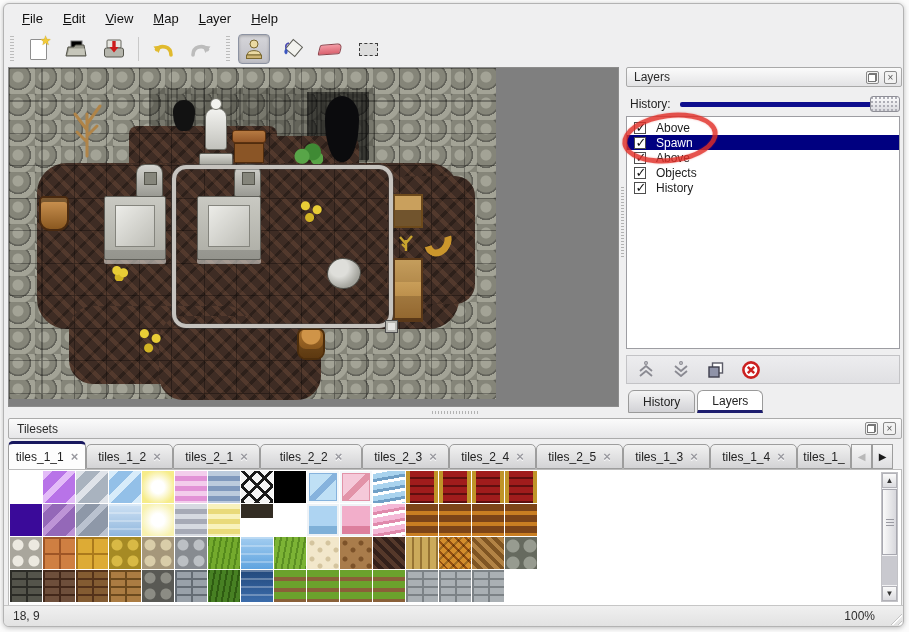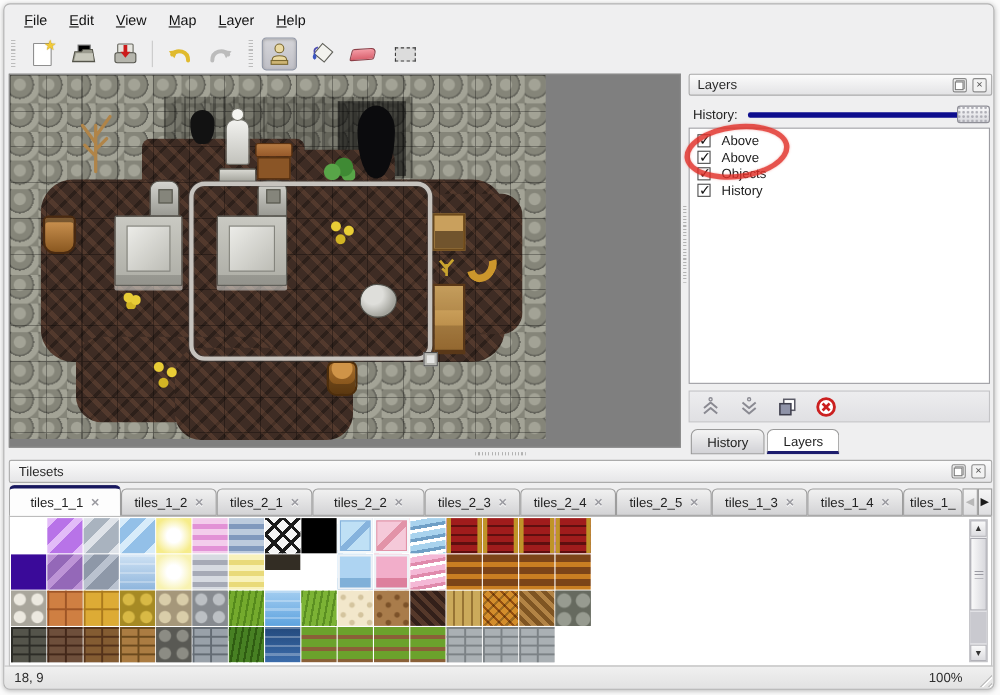--- a/index.html
+++ b/index.html
@@ -301,20 +301,24 @@
       <div class="opacity-slider">
         <div class="opacity-track"></div>
         <div class="opacity-handle"></div>
       </div>
     </div>
     <div class="layer-list">
         <div class="layer-row">
           <div class="checkbox checked"></div>
           <span class="layer-label">Above</span>
         </div>
+        <div class="layer-row selected">
+          <div class="checkbox checked"></div>
+          <span class="layer-label">Spawn</span>
+        </div>
         <div class="layer-row">
           <div class="checkbox checked"></div>
           <span class="layer-label">Above</span>
         </div>
         <div class="layer-row">
           <div class="checkbox checked"></div>
           <span class="layer-label">Objects</span>
         </div>
         <div class="layer-row">
           <div class="checkbox checked"></div>
@@ -355,21 +359,21 @@
   </div>
 
   <div class="tilesets">
     <div class="ts-header">
       <span class="ts-title">Tilesets</span>
       <div class="mini-icon mini-float"></div>
       <div class="mini-icon">×</div>
     </div>
     <div class="ts-tabbar">
 
-    <div class="ttab active" style="width: 102px; align-items: center;">
+    <div class="ttab active" style="width: 78px; align-items: center;">
           <span>tiles_1_1</span>
           <span class="x">×</span>
         </div>
         <div class="ttab" style="width: 87px;">
           <span>tiles_1_2</span>
           <span class="x">×</span>
         </div>
         <div class="ttab" style="width: 87px;">
           <span>tiles_2_1</span>
           <span class="x">×</span>

